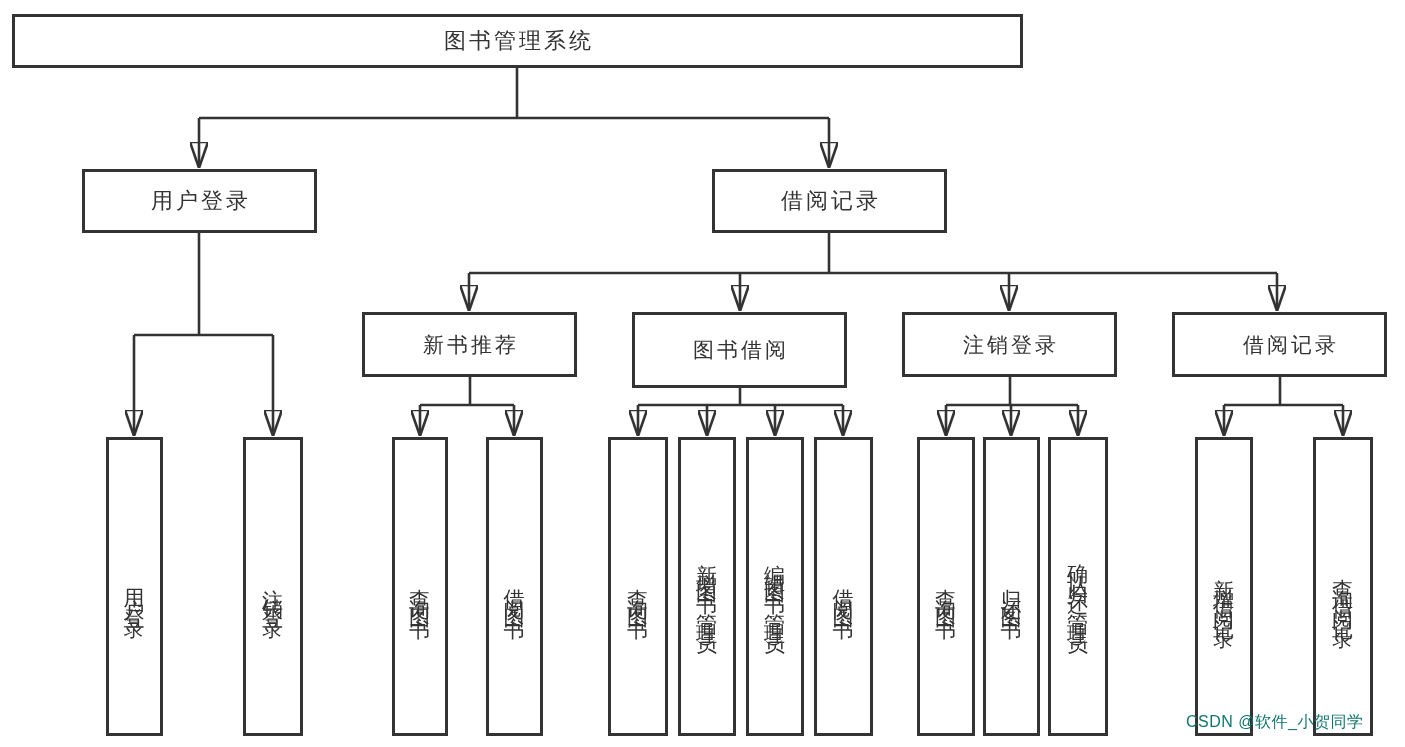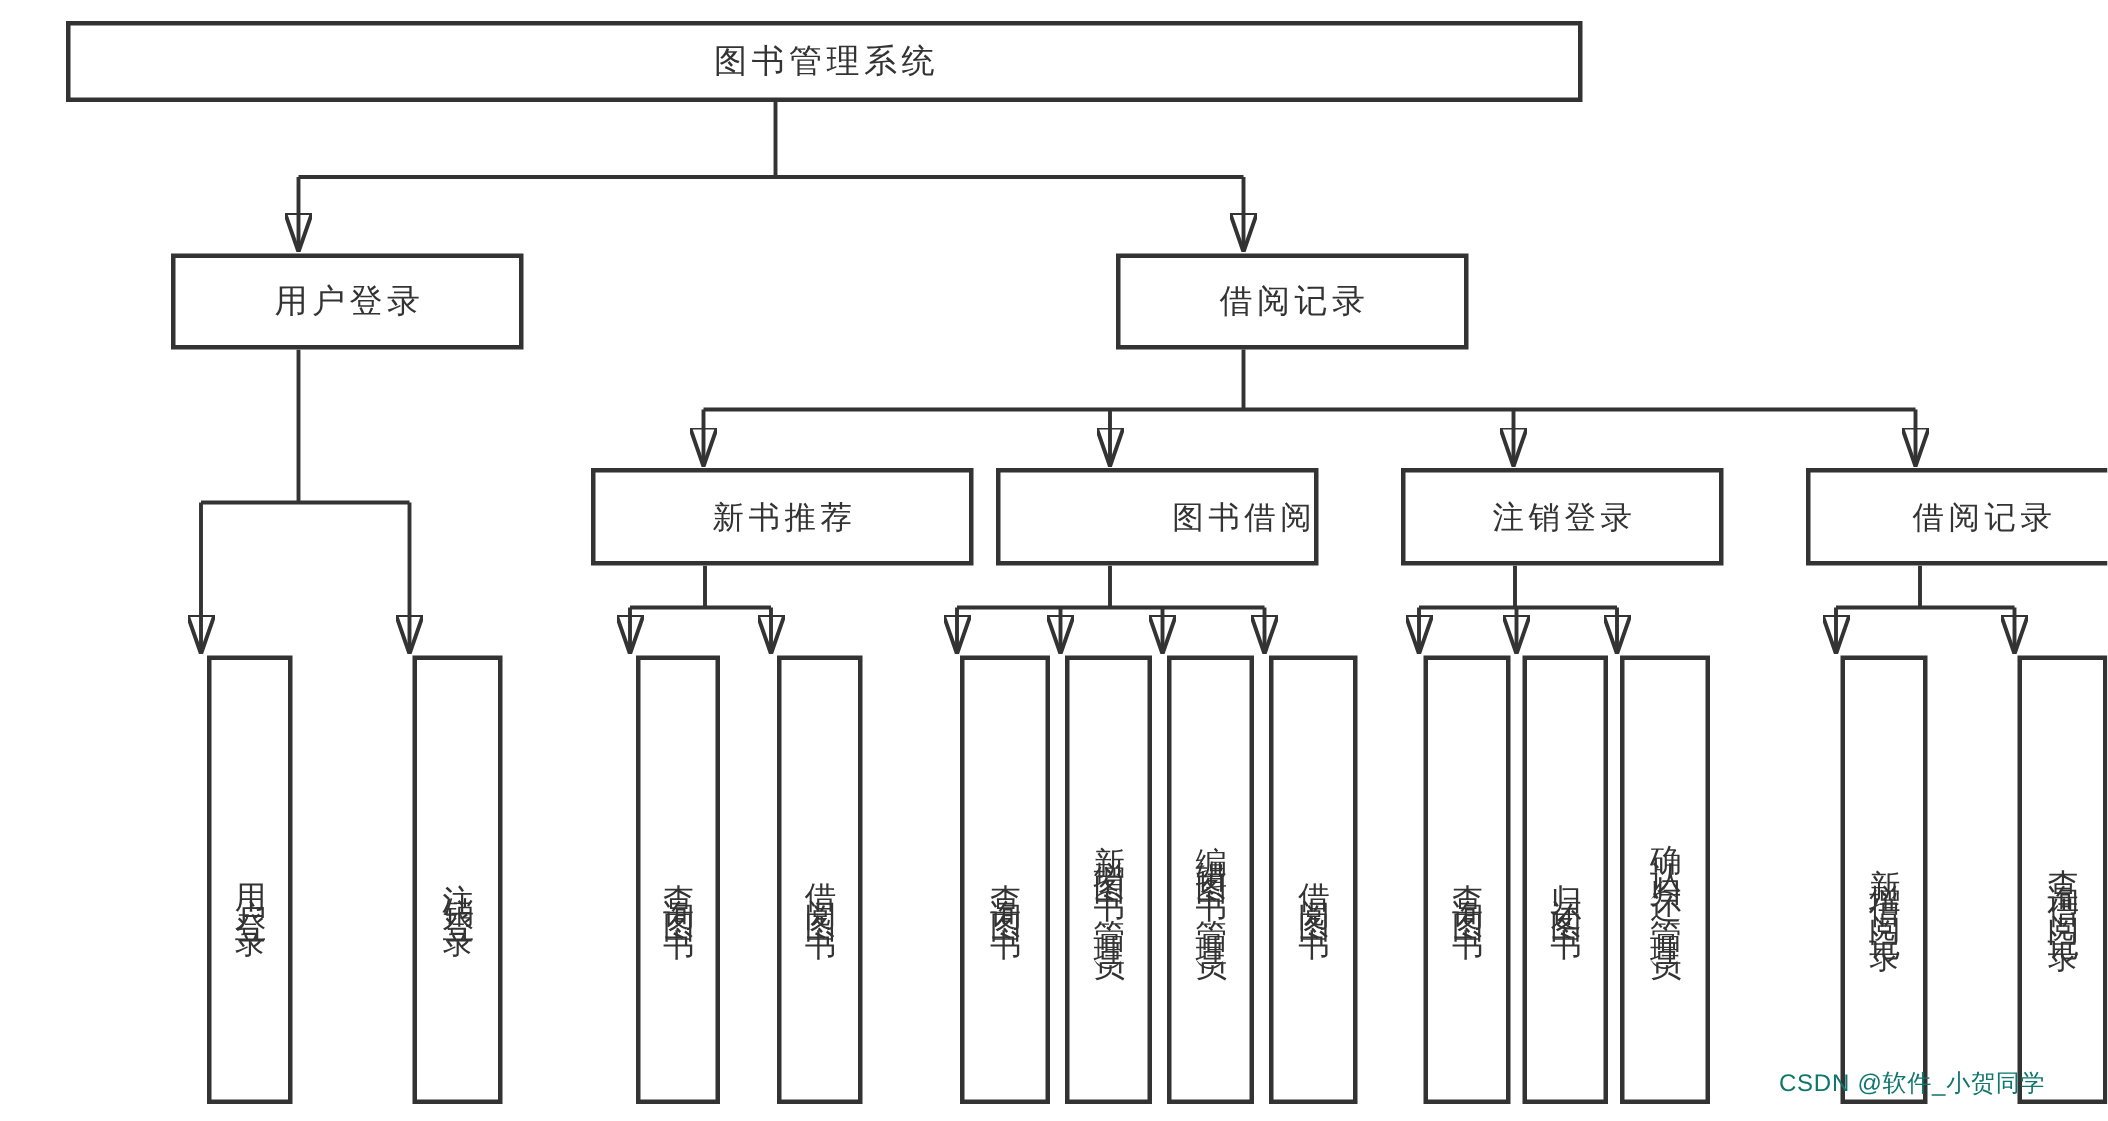--- a/index.html
+++ b/index.html
@@ -31,41 +31,40 @@
   .node {
     position: absolute;
     box-sizing: border-box;
     background: #ffffff;
     border: 3px solid #333333;
     color: #333333;
     display: flex;
     align-items: center;
     justify-content: center;
     z-index: 2;
-    margin-left: 32px;
   }
   .hnode { font-size: 22px; letter-spacing: 3px; white-space: nowrap; }
   .hnode .hlabel { transform: translateX(1.5px); }
   .l3 { font-size: 21px; }
   .leaf { z-index: 2; }
   .vtext {
     writing-mode: vertical-rl;
     text-orientation: mixed;
     font-size: 21px;
     letter-spacing: 10px;
     line-height: 1;
     white-space: nowrap;
     transform: translateY(5px);
   }
   
   .n-root  { left: 12px;  top: 14px;  width: 1011px; height: 54px; }
   .n-l2-0  { left: 82px;  top: 169px; width: 235px;  height: 64px; }
   .n-l2-1  { left: 712px; top: 169px; width: 235px;  height: 64px; }
-  .n-l3-0  { left: 362px;  top: 312px; width: 255px; height: 65px; }
-  .n-l3-1  { left: 632px;  top: 312px; width: 215px; height: 65px; justify-content: flex-end; }
+  .n-l3-0  { left: 362px;  top: 312px; width: 215px; height: 65px; }
+  .n-l3-1  { left: 632px;  top: 312px; width: 215px; height: 76px; }
   .n-l3-2  { left: 902px;  top: 312px; width: 215px; height: 65px; }
   .n-l3-3  { left: 1172px; top: 312px; width: 215px; height: 65px; padding-left: 20px; }
   .n-leaf { top: 437px; height: 299px; }
   .n-leaf-0  { left: 106px;  width: 57px; }
   .n-leaf-1  { left: 243px;  width: 60px; }
   .n-leaf-2  { left: 392px;  width: 56px; }
   .n-leaf-3  { left: 486px;  width: 57px; }
   .n-leaf-4  { left: 608px;  width: 60px; }
   .n-leaf-5  { left: 678px;  width: 58px; }
   .n-leaf-6  { left: 746px;  width: 58px; }

